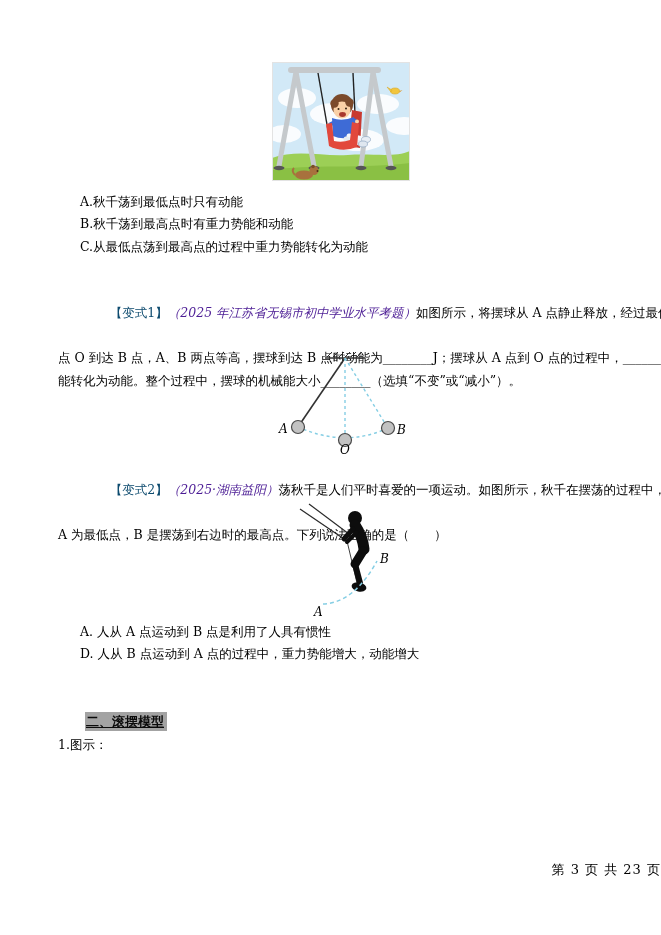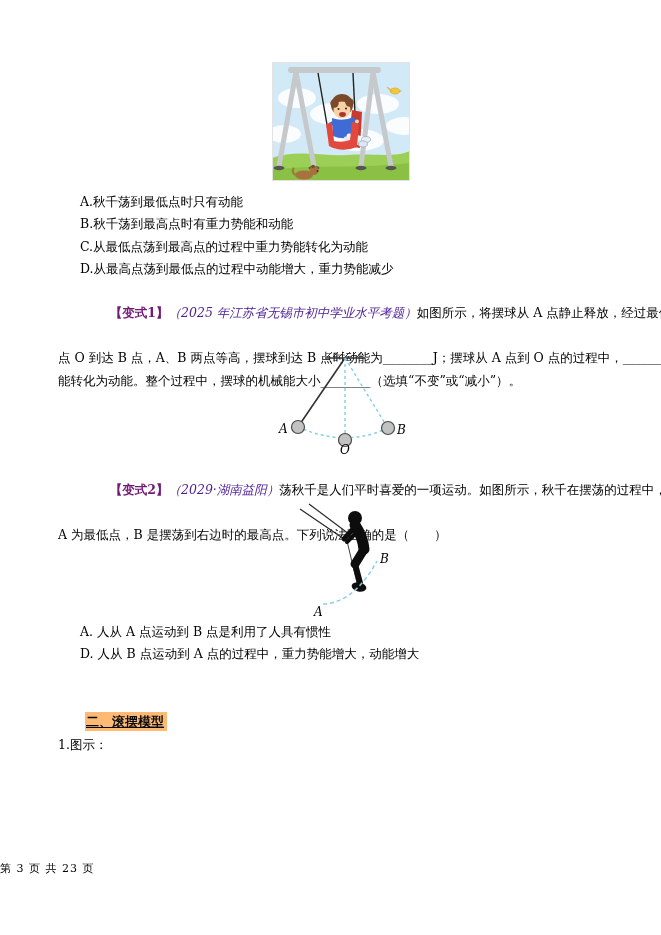--- a/index.html
+++ b/index.html
@@ -15,45 +15,45 @@
   }
   .abs { position: absolute; }
   .line {
     white-space: pre;
     font-size: 12.5px;
     line-height: 22.4px;
     color: #000;
   }
   .indent { padding-left: 28px; }
   .tag {
-    color: #701a75;
-    font-weight: bold;
+    color: #0c4a6e;
+    font-weight: normal;
   }
   .cite {
     color: #4c1d95;
     font-style: italic;
   }
   .opts .line { line-height: 22.3px; }
   .section-title {
     display: inline-block;
-    background: #fdba74;
+    background: #a3a3a3;
     color: #0b0b0b;
     font-weight: bold;
     font-size: 13px;
     line-height: 17px;
     text-decoration: underline;
     padding: 1px 3px 1px 1px;
   }
   .sub-item { font-size: 12.5px; }
   .footer {
     position: absolute;
     left: 0; right: 0;
     top: 861px;
-    text-align: left;
-    font-size: 11px;
+    text-align: right;
+    font-size: 13px;
     letter-spacing: 1px;
     color: #000;
   }
   .fig-label {
     font-style: italic;
     font-family: "DejaVu Serif", "Liberation Serif", serif;
   }
   svg { display: block; }
 </style>
 </head>
@@ -134,21 +134,20 @@
         <circle cx="45.5" cy="109" r="1" fill="#4a2f14"></circle>
       </g>
       <rect x="0.5" y="0.5" width="137" height="118" fill="none" stroke="#e3e3e3" stroke-width="1"></rect>
     </svg>
   </div>
 
   <div class="abs opts" style="left:80px; top:191px;">
     <div class="line">A.秋千荡到最低点时只有动能</div>
     <div class="line">B.秋千荡到最高点时有重力势能和动能</div>
     <div class="line">C.从最低点荡到最高点的过程中重力势能转化为动能</div>
-    <div class="line">D.从最高点荡到最低点的过程中动能增大，重力势能减少</div>
   </div>
 
   <div class="abs" style="left:58px; top:280px;">
     <div class="line indent">
       <span class="tag">【变式1】</span><span class="cite">（2025 年江苏省无锡市初中学业水平考题）</span><span>如图所示，将摆球从 A 点静止释放，经过最低</span>
     </div>
     <div class="line">点 O 到达 B 点，A、B 两点等高，摆球到达 B 点时动能为________J；摆球从 A 点到 O 点的过程中，________</div>
     <div class="line">能转化为动能。整个过程中，摆球的机械能大小________（选填“不变”或“减小”）。</div>
   </div>
 
@@ -180,21 +179,21 @@
       <g font-size="12" class="fig-label" font-style="italic" fill="#000">
         <text x="24" y="84">A</text>
         <text x="85" y="105">O</text>
         <text x="142" y="85">B</text>
       </g>
     </svg>
   </div>
 
   <div class="abs" style="left:58px; top:457px;">
     <div class="line indent">
-      <span class="tag">【变式2】</span><span class="cite">（2029·湖南益阳）</span><span>荡秋千是人们平时喜爱的一项运动。如图所示，秋千在摆荡的过程中，</span>
+      <span class="tag">【变式2】</span><span class="cite">（2025·湖南益阳）</span><span>荡秋千是人们平时喜爱的一项运动。如图所示，秋千在摆荡的过程中，</span>
     </div>
     <div class="line">A 为最低点，B 是摆荡到右边时的最高点。下列说法正确的是（　　）</div>
   </div>
 
   <div class="abs" style="left:288px; top:503px; width:125px; height:118px;">
     <svg width="125" height="118" viewBox="0 0 125 118">
 
       <g stroke="#2a2a2a" stroke-width="1.2">
         <line x1="12" y1="6" x2="59" y2="38"></line>
         <line x1="21" y1="1" x2="65" y2="34"></line>

